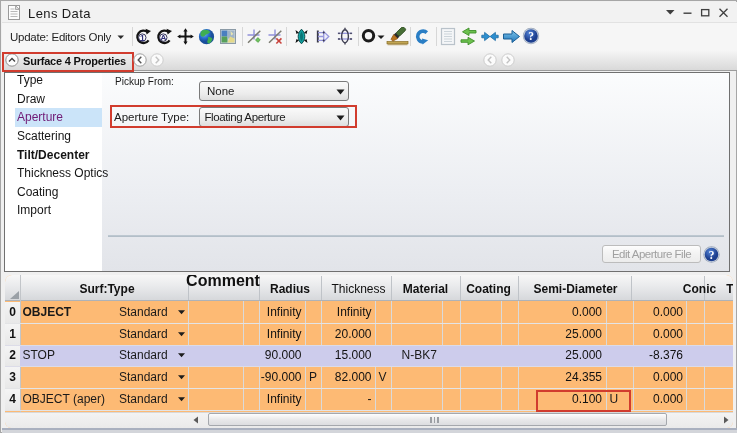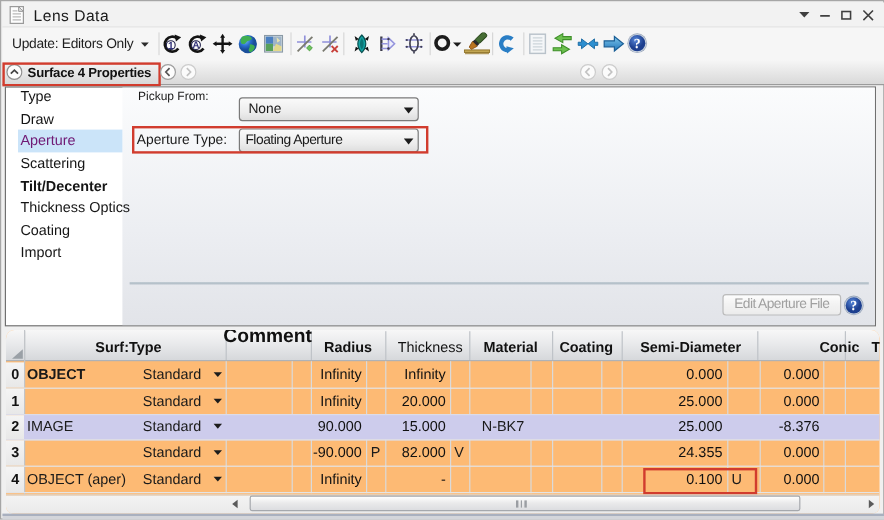--- a/index.html
+++ b/index.html
@@ -300,21 +300,21 @@
 <div class="txt" style="left:8.2px;top:123.77px;font-size:12px;color:#111;font-weight:bold;transform:translate(-50%,-50%);">4</div>
 <div class="txt" style="left:18.0px;top:37.13px;font-size:12px;color:#1a1a1a;font-weight:bold;transform:translateY(-50%);">OBJECT</div>
 <div class="txt" style="left:114.5px;top:37.13px;font-size:12px;color:#1a1a1a;font-weight:normal;transform:translateY(-50%);">Standard</div>
 <svg class="abs" style="left:172.5px;top:34.13px" width="9" height="7" viewBox="0 0 9 7">
         <path d="M1 1.2 L4.5 5.2 L8 1.2 Z" fill="#1c1c1c"></path>
       </svg>
 <div class="txt" style="left:114.5px;top:58.79px;font-size:12px;color:#1a1a1a;font-weight:normal;transform:translateY(-50%);">Standard</div>
 <svg class="abs" style="left:172.5px;top:55.79px" width="9" height="7" viewBox="0 0 9 7">
         <path d="M1 1.2 L4.5 5.2 L8 1.2 Z" fill="#1c1c1c"></path>
       </svg>
-<div class="txt" style="left:18.0px;top:80.45px;font-size:12px;color:#1a1a1a;font-weight:normal;transform:translateY(-50%);">IMAGE</div>
+<div class="txt" style="left:18.0px;top:80.45px;font-size:12px;color:#1a1a1a;font-weight:normal;transform:translateY(-50%);">STOP</div>
 <div class="txt" style="left:114.5px;top:80.45px;font-size:12px;color:#1a1a1a;font-weight:normal;transform:translateY(-50%);">Standard</div>
 <svg class="abs" style="left:172.5px;top:77.45px" width="9" height="7" viewBox="0 0 9 7">
         <path d="M1 1.2 L4.5 5.2 L8 1.2 Z" fill="#1c1c1c"></path>
       </svg>
 <div class="txt" style="left:114.5px;top:102.11px;font-size:12px;color:#1a1a1a;font-weight:normal;transform:translateY(-50%);">Standard</div>
 <svg class="abs" style="left:172.5px;top:99.11px" width="9" height="7" viewBox="0 0 9 7">
         <path d="M1 1.2 L4.5 5.2 L8 1.2 Z" fill="#1c1c1c"></path>
       </svg>
 <div class="txt" style="left:18.0px;top:123.77px;font-size:12px;color:#1a1a1a;font-weight:normal;transform:translateY(-50%);">OBJECT (aper)</div>
 <div class="txt" style="left:114.5px;top:123.77px;font-size:12px;color:#1a1a1a;font-weight:normal;transform:translateY(-50%);">Standard</div>

